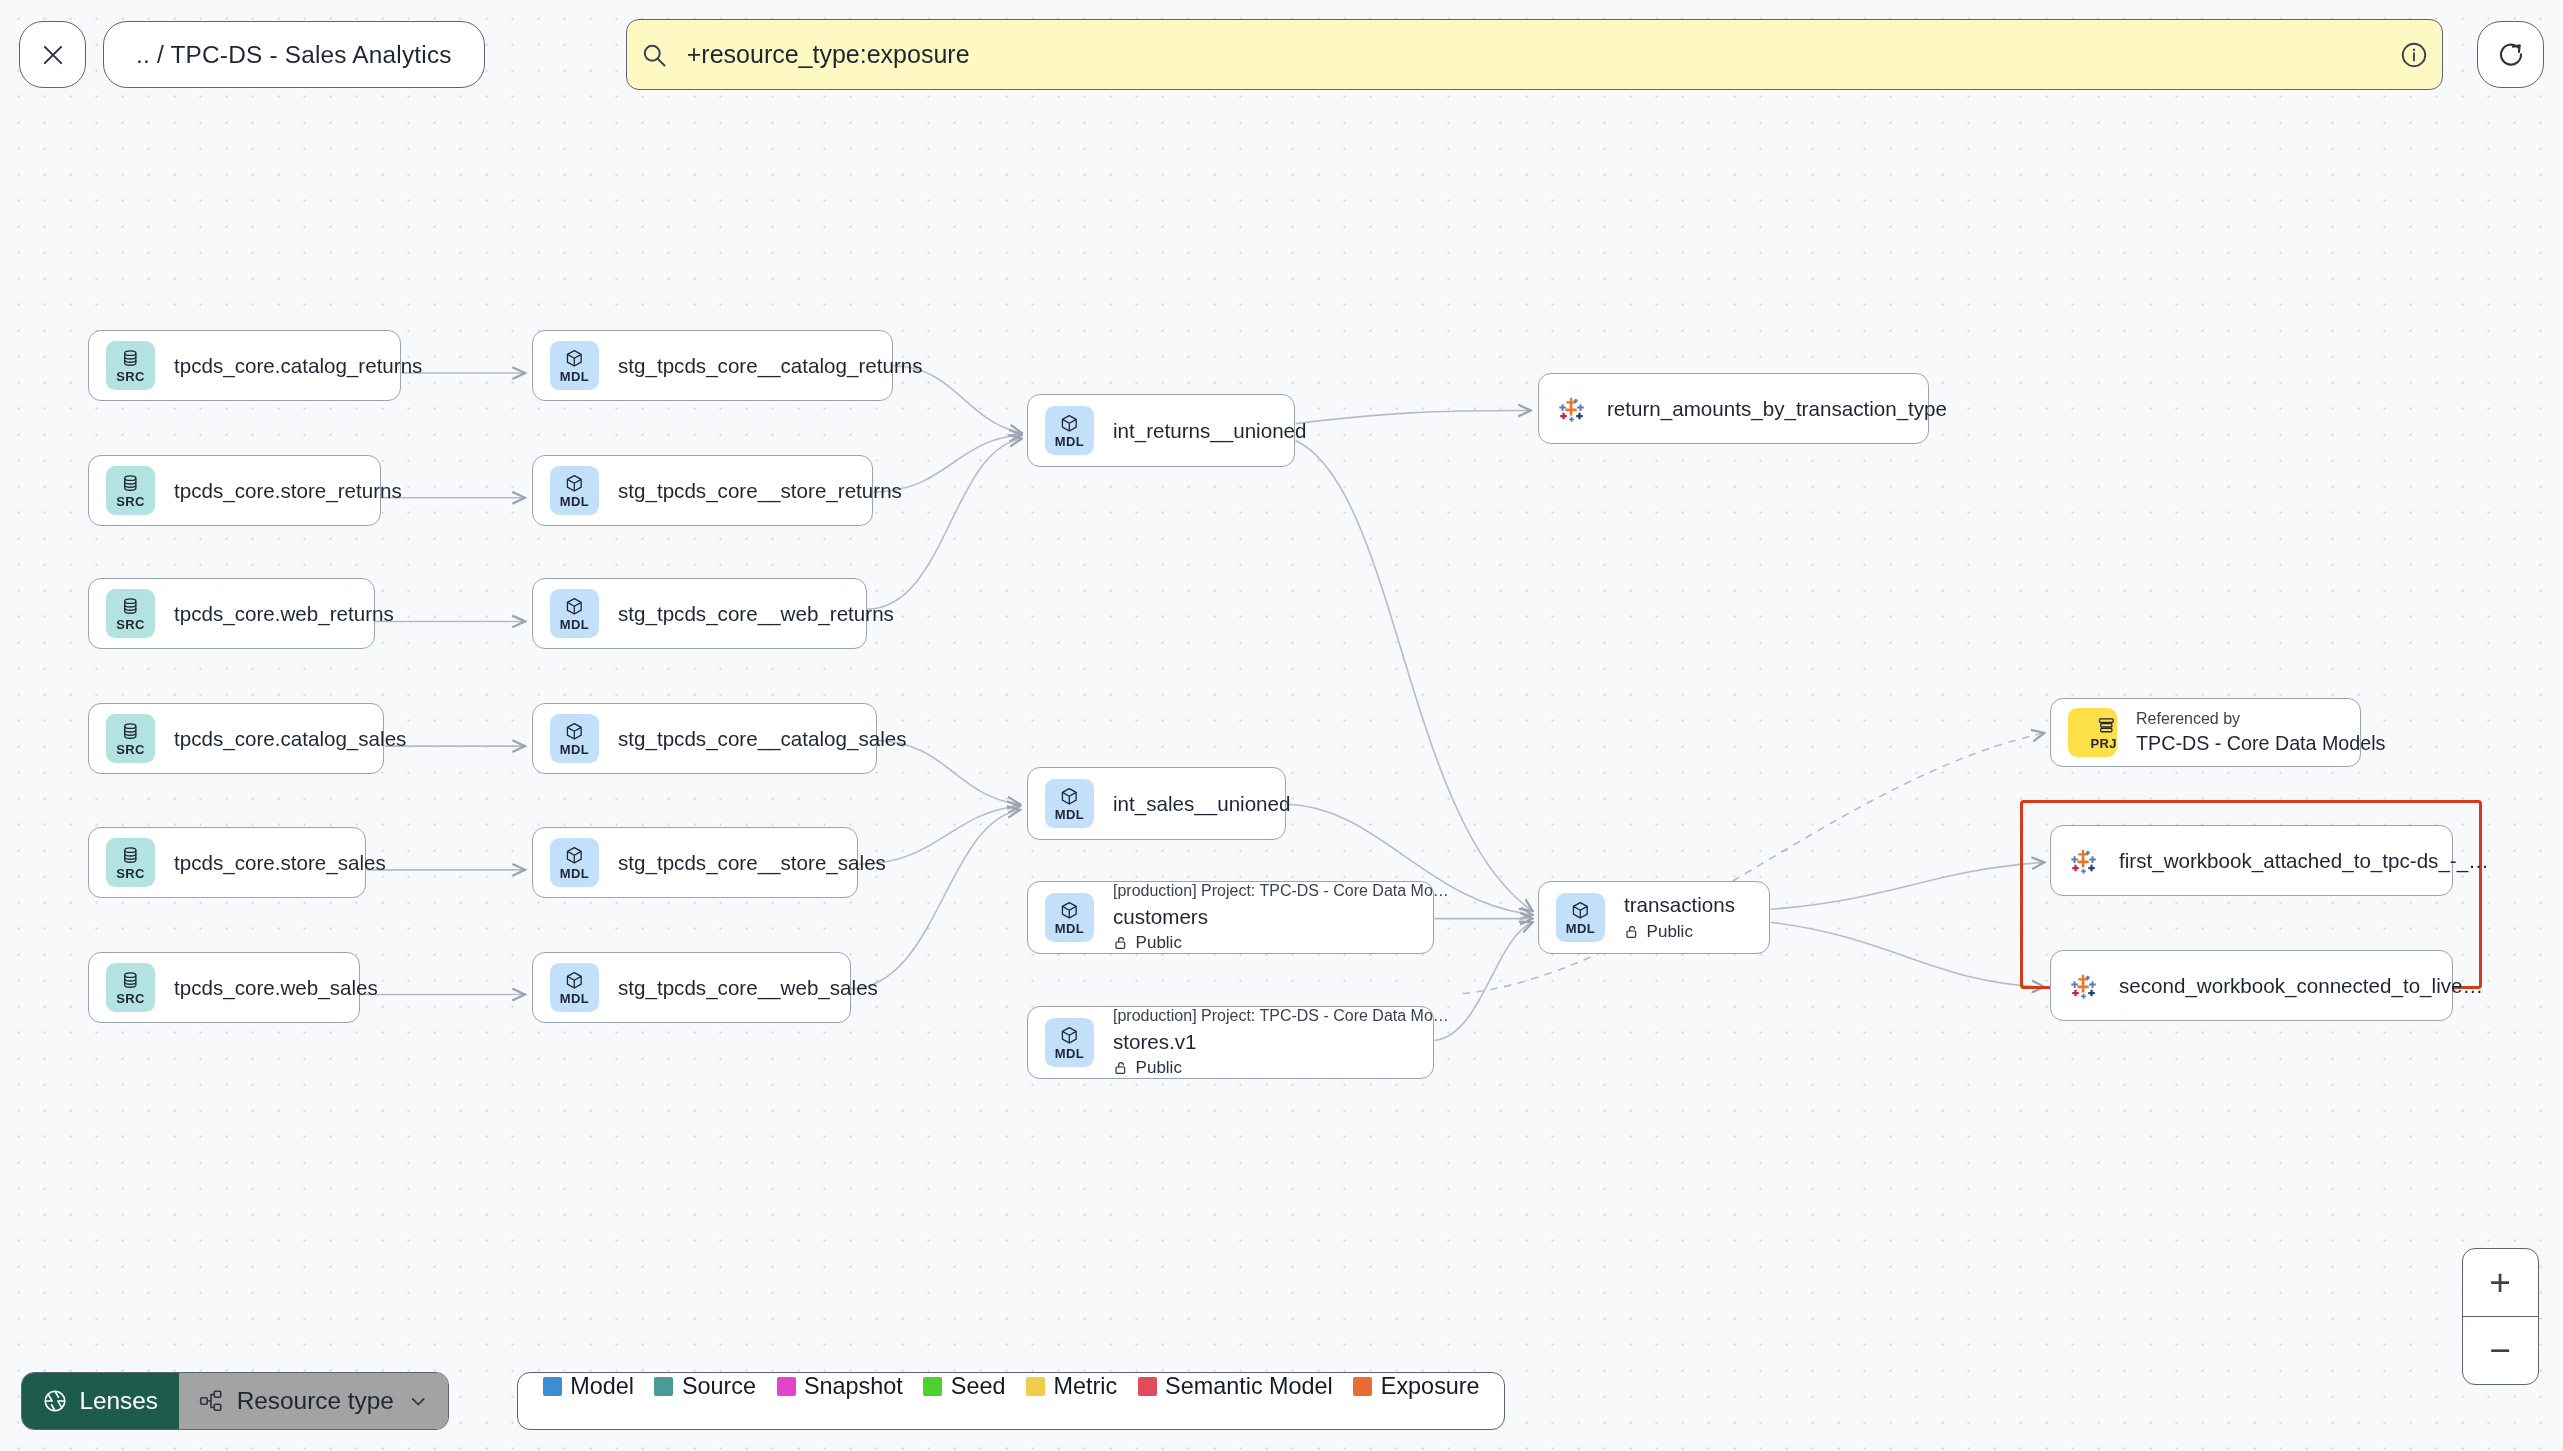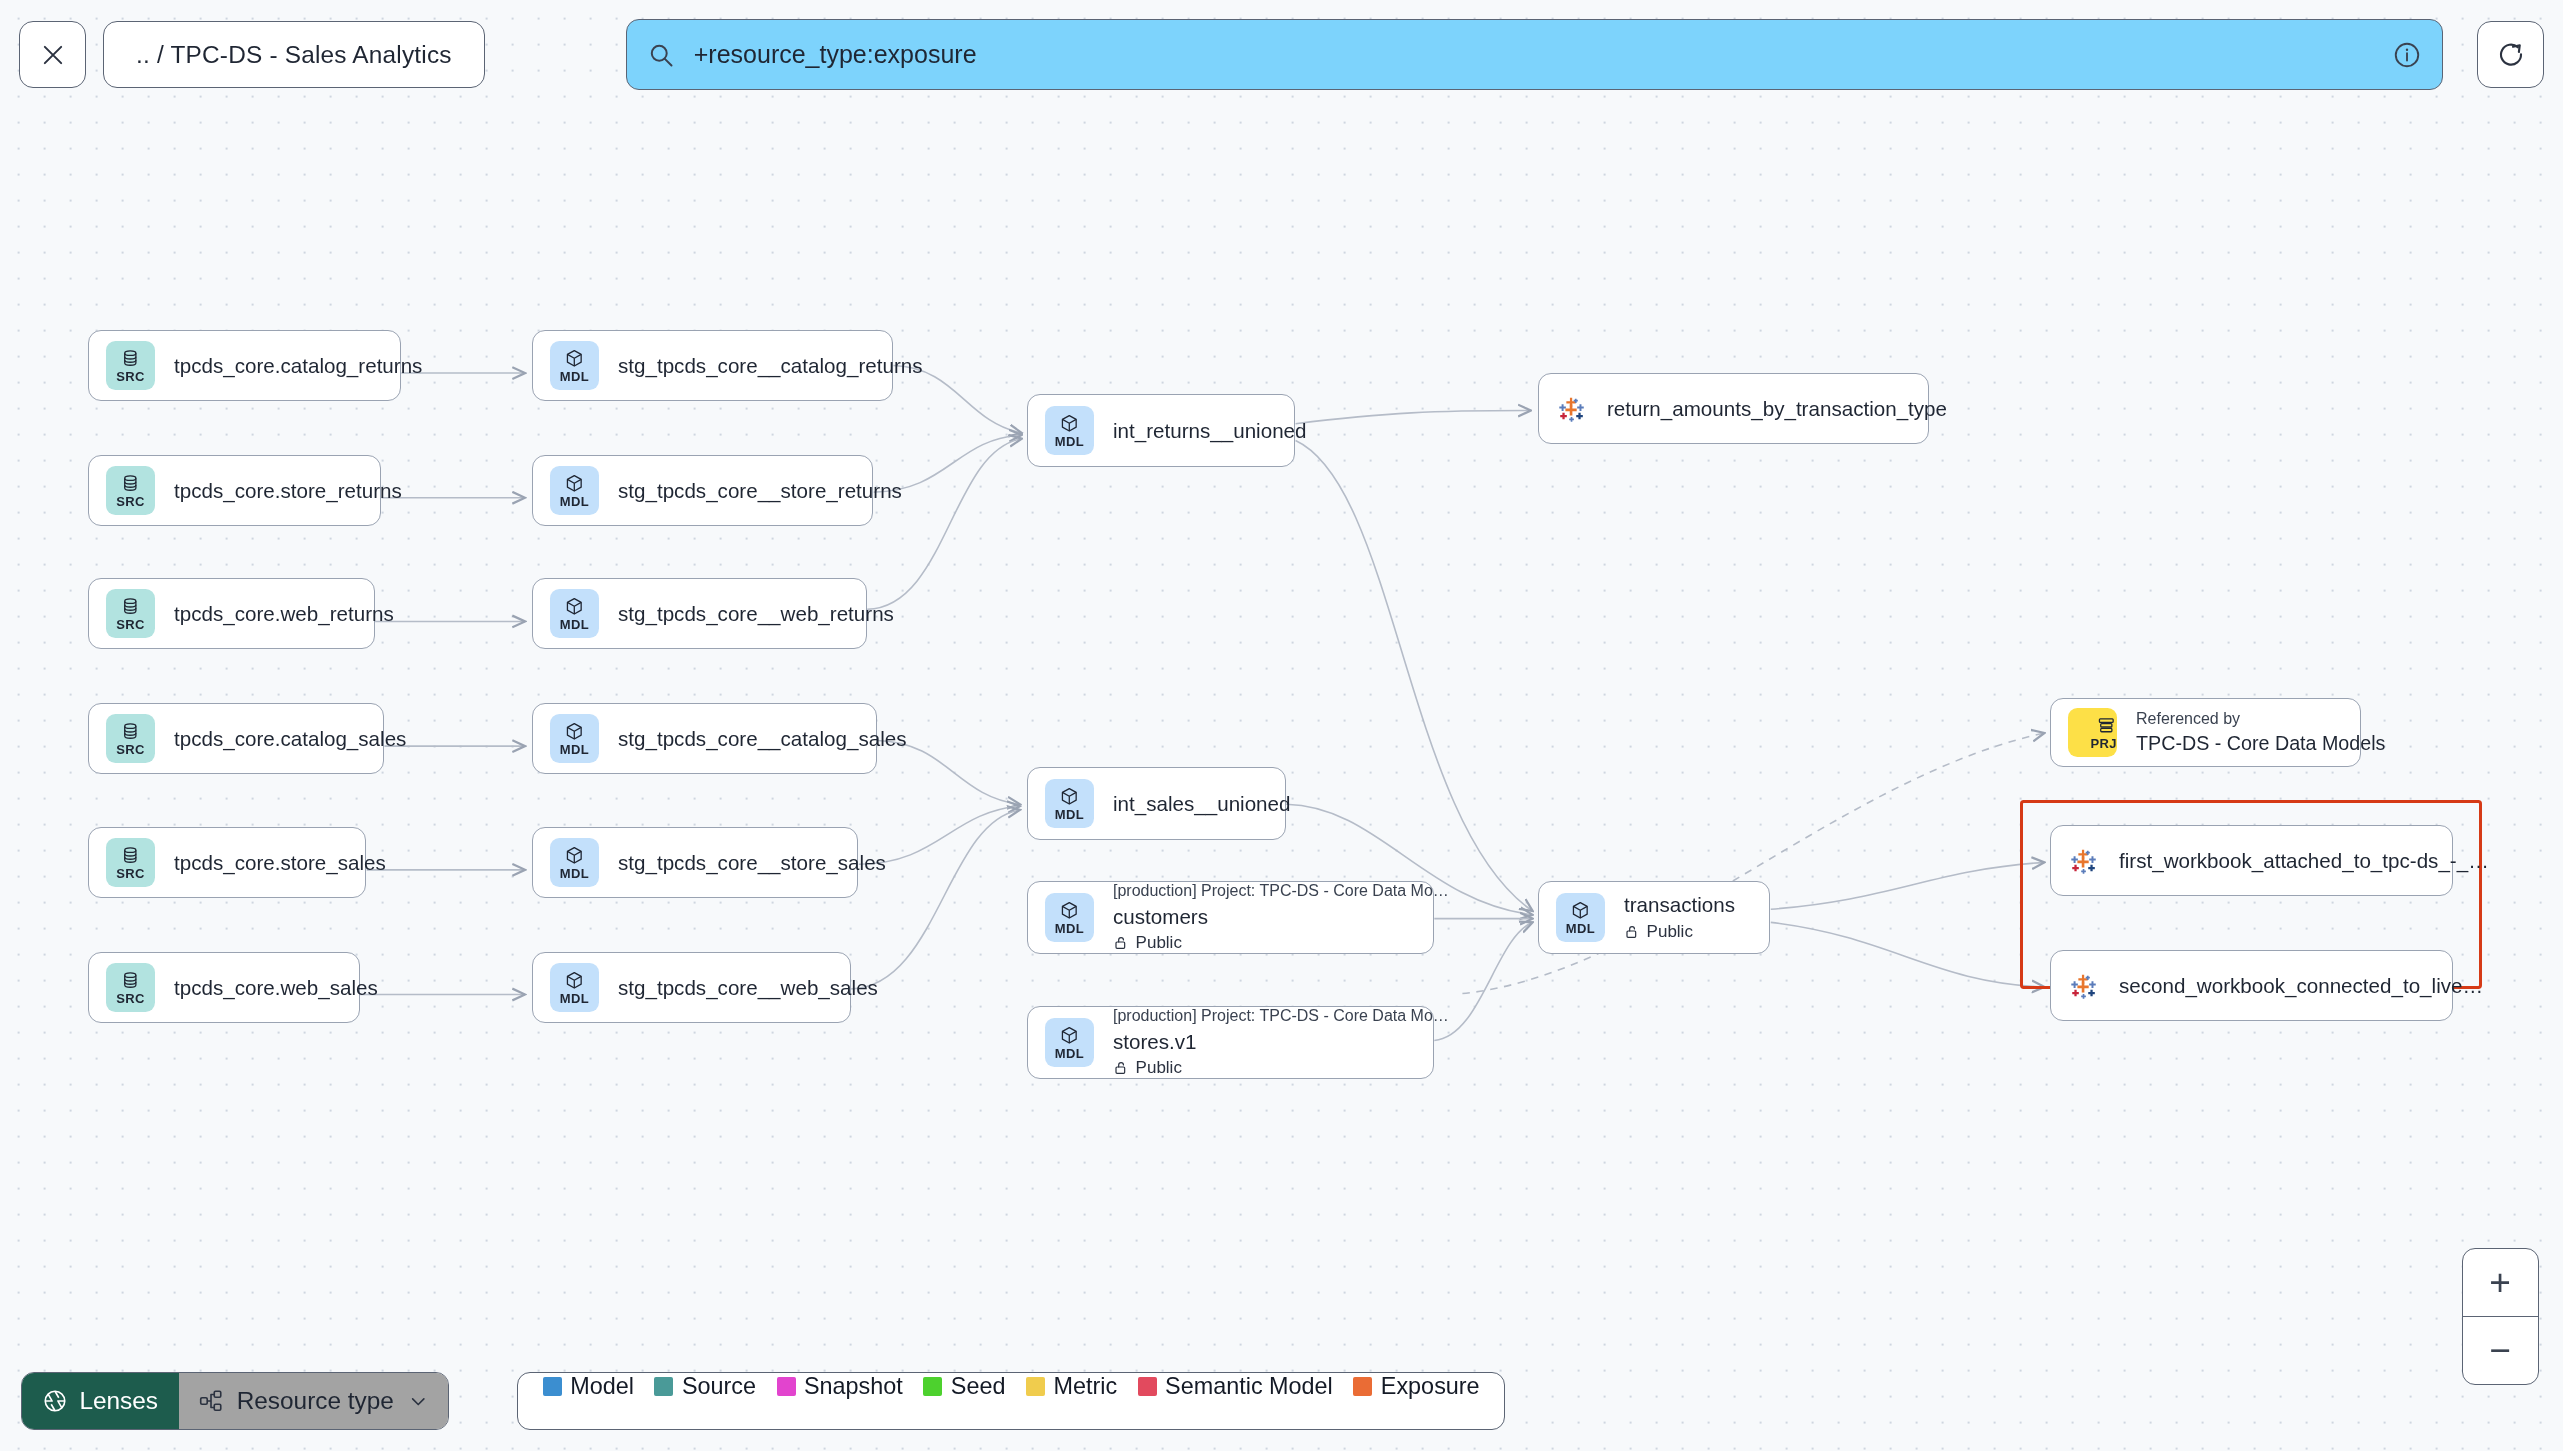--- a/index.html
+++ b/index.html
@@ -22,34 +22,34 @@
     position: absolute; top: 0; left: 0;
     width: 2563px; height: 109px;
     display: flex; align-items: center;
     padding: 0 19px;
     gap: 17px;
     background: transparent;
   }
   .tb-btn {
     background: #ffffff;
     border: 1.5px solid #5b6474;
-    border-radius: 14px;
+    border-radius: 24px;
     height: 67px;
     display: flex; align-items: center; justify-content: center;
   }
   .close-btn { width: 67px; }
   .breadcrumb-btn { padding: 0 32px; font-size: 24.4px; color: #1f2633; letter-spacing: 0.2px; }
   .searchwrap {
     flex: 1;
-    background: #7dd3fc;
+    background: #fef9c3;
     border: 1.5px solid #5b6474;
     border-radius: 13px;
     height: 71px;
     display: flex; align-items: center;
-    padding: 0 20px;
+    padding: 0 13px;
     gap: 19px;
     margin-left: 124px;
     margin-right: 13px;
     max-width: 1875px;
   }
   .search-text { font-size: 25px; color: #1f2633; flex: 1; }
   .info-icon { margin-left: auto; }
   .refresh-btn { width: 67px; margin-left: 3.7px; }
   .icon-svg { display: block; }
 

